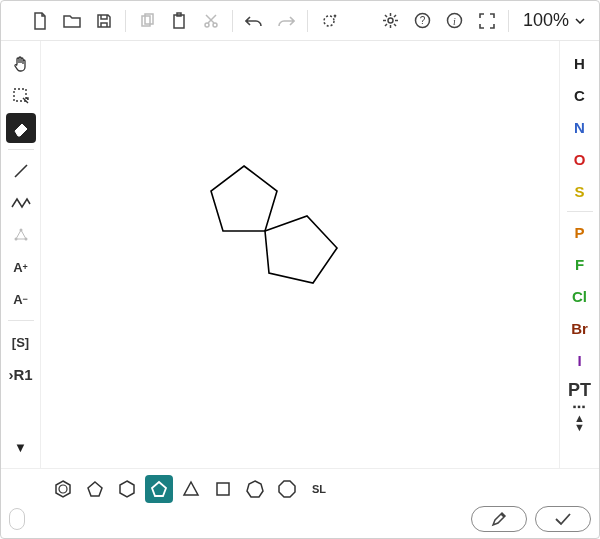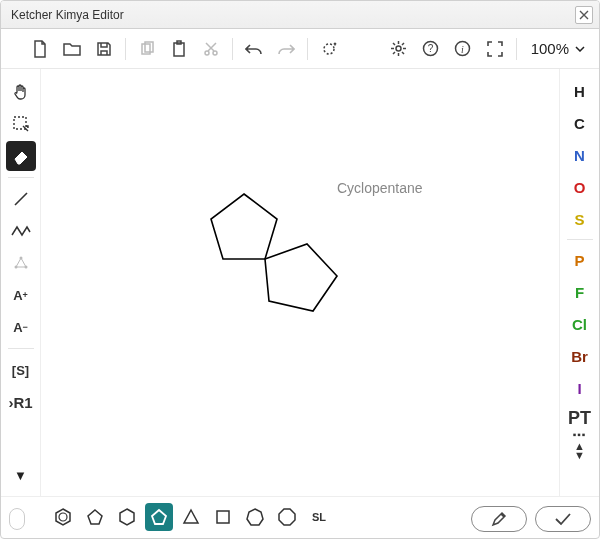--- a/index.html
+++ b/index.html
@@ -27,21 +27,21 @@
     padding: 0 6px 0 24px; gap: 2px;
     border-bottom: 1px solid #e8e8e8;
   }
   .tbtn {
     width: 30px; height: 30px; display:flex; align-items:center; justify-content:center;
     color:#444; cursor:pointer; border-radius:4px;
   }
   .tbtn.dis { color: #bbb; cursor:default; }
   .tsep { width:1px; height:22px; background:#e0e0e0; margin:0 4px; }
   .toolbar .spacer { flex:1; }
-  .zoom { display:flex; align-items:center; gap:6px; font-size:15px; color:#222; padding:0 8px;}
+  .zoom { display:flex; align-items:center; gap:6px; font-size:18px; color:#222; padding:0 8px;}
   svg { display:block; }
 
   .body { position:relative; height: calc(100% - 28px - 40px - 42px); }
   .left-tools {
     position:absolute; left:0; top:0; width:40px; height:100%;
     border-right:1px solid #eee;
     display:flex; flex-direction:column; align-items:center; padding-top:8px; gap:2px;
   }
   .lt { width:30px; height:30px; display:flex; align-items:center; justify-content:center; color:#333; cursor:pointer; border-radius:4px; font-size:13px; font-weight:bold;}
   .lt.active { background:#222; color:#fff; border-radius:4px;}
@@ -93,28 +93,20 @@
     height:26px; border:1.5px solid #888; border-radius:14px; background:#fff;
     min-width:56px; display:flex; align-items:center; justify-content:center; margin-left:8px;
     color:#444; cursor:pointer;
   }
 </style>
 </head>
 <body>
 
 <div class="window">
 
-  <div class="titlebar">
-    <span class="title">Ketcher Kimya Editor</span>
-    <div class="close-btn">
-      <svg width="10" height="10" viewBox="0 0 10 10">
-          <path d="M1 1 L9 9 M9 1 L1 9" stroke="currentColor" stroke-width="1.4"></path>
-        </svg>
-    </div>
-  </div>
 
   <div class="toolbar">
     <div class="tbtn">
         <svg width="16" height="18">
           <path d="M3 1h7l3 3v13H3z" fill="none" stroke="currentColor" stroke-width="1.5"></path>
           <path d="M10 1v3h3" fill="none" stroke="currentColor" stroke-width="1.5"></path>
         </svg>
       </div>
     <div class="tbtn">
         <svg width="18" height="16">
@@ -273,21 +265,20 @@
       </div>
     </div>
 
     <div class="canvas">
       <svg width="100%" height="100%">
         <g stroke="#000" stroke-width="1.6" fill="none">
           <polygon points="203,125 236,150 224,190 182,190 170,150"></polygon>
           <polygon points="224,190 266,175 296,207 272,242 228,232"></polygon>
         </g>
       </svg>
-      <div class="canvas-label" style="left:296px;top:111px">Cyclopentane</div>
     </div>
 
   </div>
 
   <div class="bottom">
     <div class="ring-bar">
       <div class="ring">
           <svg width="20" height="20">
             <polygon points="10,2 17,6 17,14 10,18 3,14 3,6" fill="none" stroke="currentColor" stroke-width="1.5"></polygon>
             <circle cx="10" cy="10" r="4" fill="none" stroke="currentColor" stroke-width="1.2"></circle>

